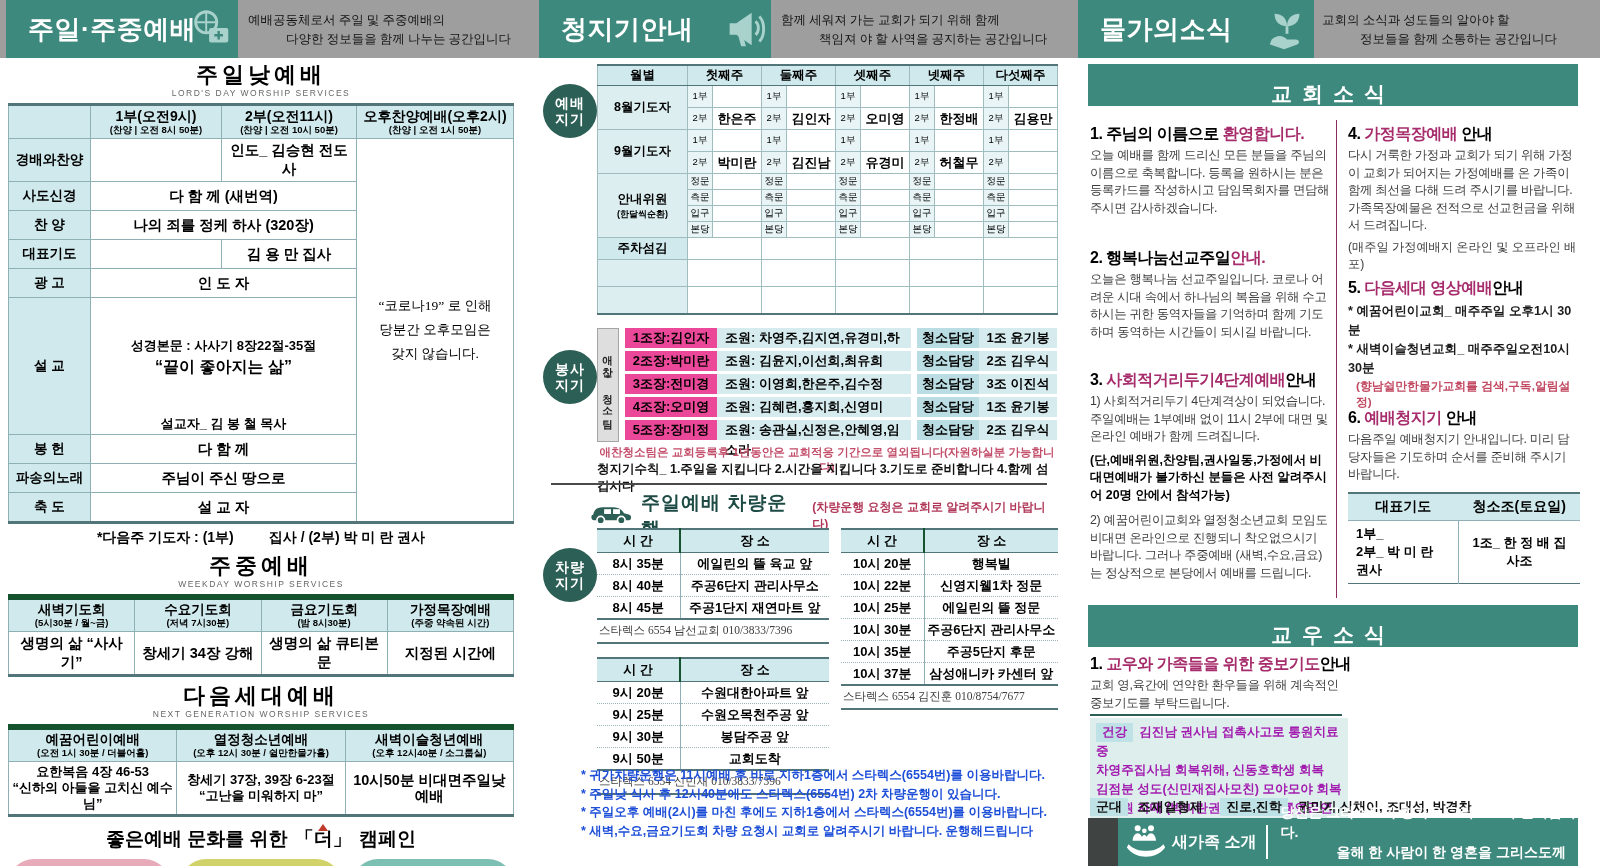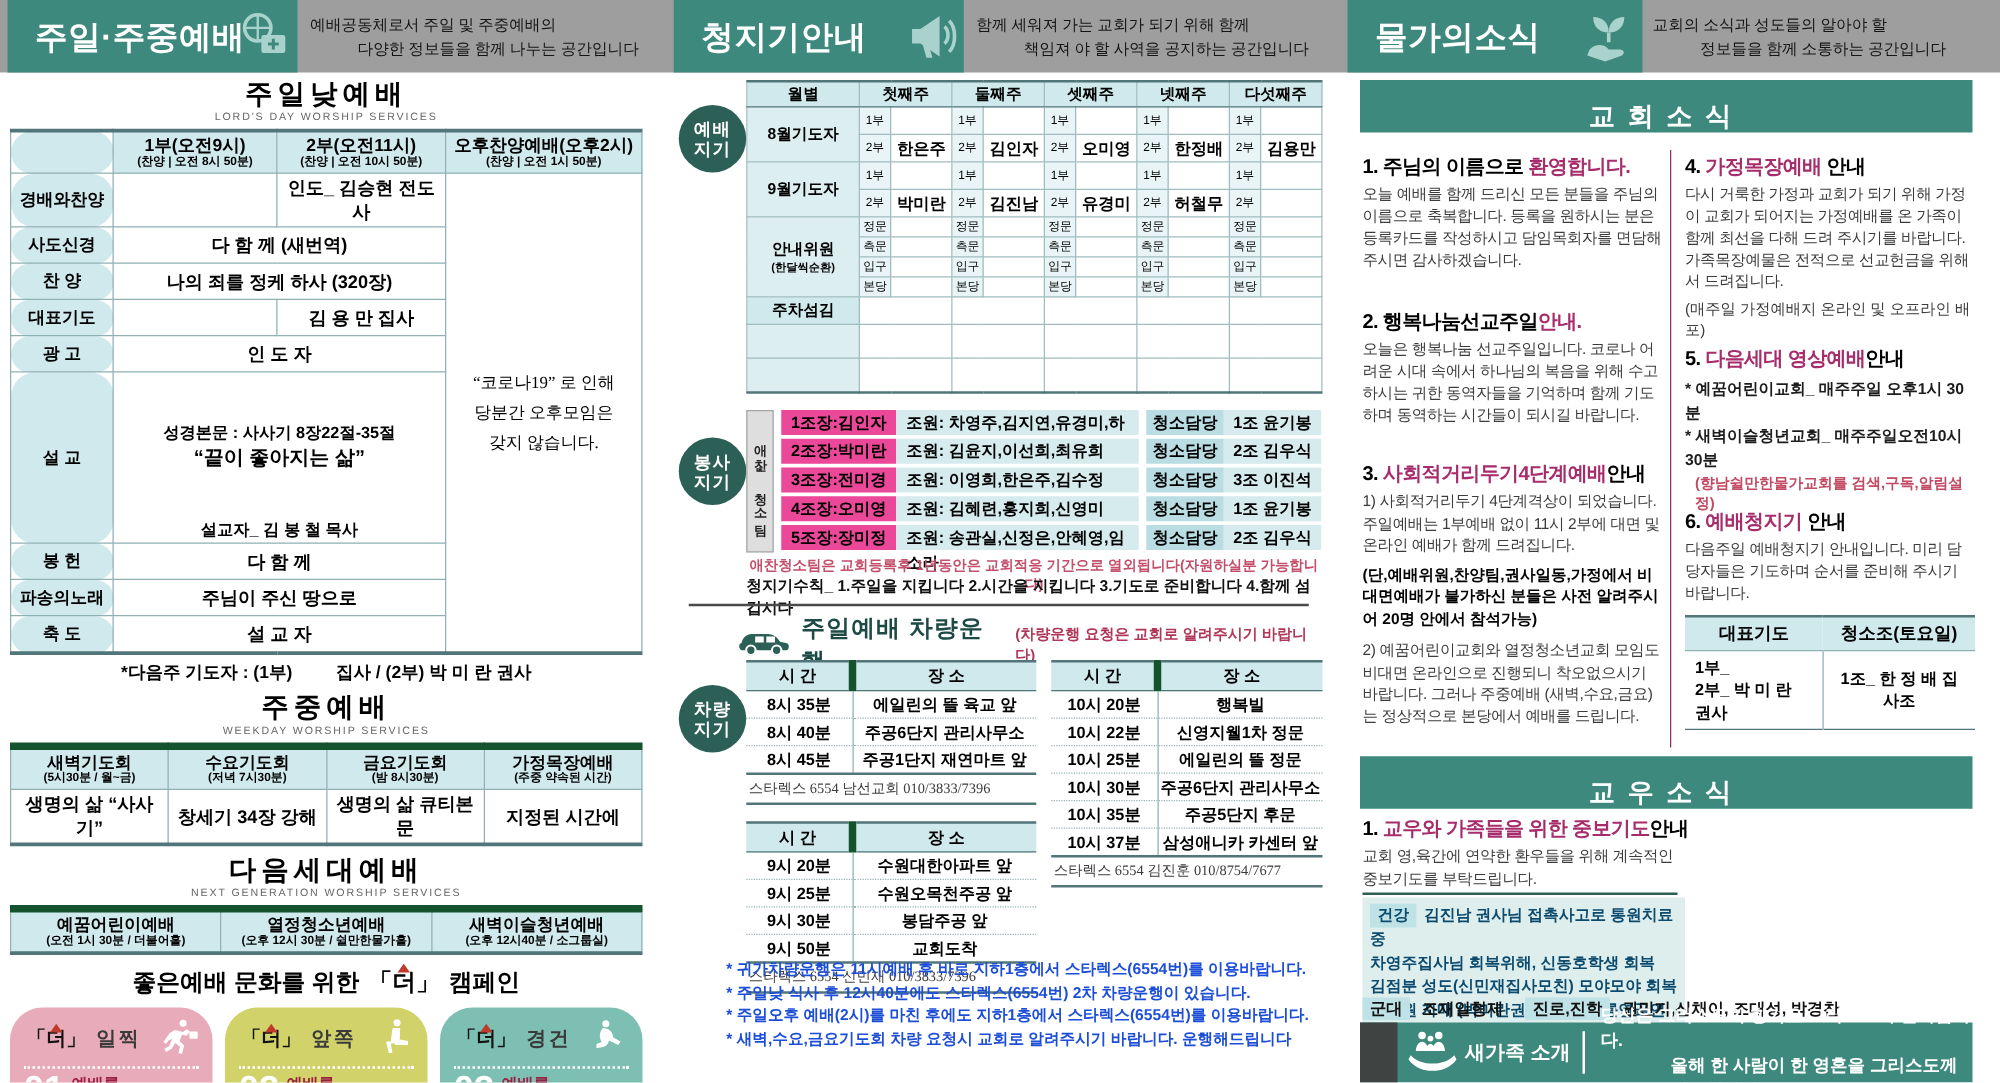--- a/index.html
+++ b/index.html
@@ -18,21 +18,21 @@
   #col2{left:533px;width:528px;height:804px;}
   #col3{left:1066px;width:534px;height:804px;}
   
   .sec-title{font-size:22px;font-weight:bold;letter-spacing:4px;text-align:center;color:#000;line-height:26px;}
   .sec-sub{font-size:8.5px;color:#666;text-align:center;letter-spacing:1.5px;margin-bottom:4px;line-height:11px;}
   
   table{border-spacing:0;}
   .sun-table{width:100%;border-collapse:collapse;table-layout:fixed;
              border-top:3px solid #527579;border-bottom:3px solid #527579;}
   .sun-table td{border:1px solid #8fb0b4;text-align:center;font-weight:bold;font-size:14.5px;padding:2px;height:24px;color:#000;}
-  .sun-table .lbl{background:#cfe9ec;font-size:13.5px;border-radius:19px;}
+  .sun-table .lbl{background:#cfe9ec;font-size:13.5px;}
   .sun-table tr.head td{background:#cfe9ec;}
   .sun-table .h1{font-size:14px;line-height:16px;}
   .sun-table .h2{font-size:9.5px;font-weight:600;line-height:12px;}
   .sun-table .covid{font-family:"Liberation Serif",serif;font-weight:500;font-size:13.5px;
                     white-space:pre-line;line-height:1.8;background:#fff;}
   .sun-table .s1,.sun-table .s3{font-size:13px;line-height:17px;margin-top:37px;}
   .sun-table .s2{font-size:16px;line-height:22px;margin:2px 0;}
   .next-week{font-weight:bold;font-size:14px;text-align:center;padding:5px 0 2px;}
   
   .mini-table{width:100%;border-collapse:collapse;table-layout:fixed;
@@ -89,21 +89,21 @@
   .serve-rule{position:absolute;left:64px;top:399px;width:462px;font-size:12.5px;color:#111;font-weight:bold;}
   .mid-divider{position:absolute;left:18px;top:421px;width:496px;border-top:2px solid #4a4a4a;}
   
   .vehicle-head{position:absolute;left:56px;top:428px;width:468px;display:flex;align-items:center;justify-content:center;gap:8px;}
   .vh-title{font-size:19px;font-weight:bold;color:#1d4a44;letter-spacing:1px;}
   .vh-note{font-size:12px;font-weight:bold;color:#b03757;}
   .stack-left{position:absolute;left:64px;top:466px;width:232px;}
   .stack-right{position:absolute;left:308px;top:466px;width:217px;}
   .vtab{width:100%;border-collapse:collapse;table-layout:fixed;border-top:2.5px solid #527579;}
   .vtab th{background:#cfe9ec;font-size:13px;font-weight:bold;border-bottom:1.5px solid #527579;padding:2px;height:16px;}
-  .vtab th.tcol{width:78px;border-right:6px solid #14532d;}
+  .vtab th.tcol{width:78px;border-right:2px solid #14532d;}
   .vtab td{font-size:13px;font-weight:bold;text-align:center;padding:1.5px;border-top:1px dotted #9bb5b8;height:16px;}
   .vtab td.vt{border-right:1px solid #8fb0b4;}
   .vtab tr:first-child td{border-top:none;}
   .vcap{border-top:2px solid #527579;border-bottom:2.5px solid #527579;font-size:11.5px;color:#3c3c3c;
         padding:3px 2px 4px;font-family:"Liberation Serif",serif;margin-bottom:13px;}
   .vnotes{position:absolute;left:48px;top:704px;width:478px;font-size:12.5px;font-weight:bold;color:#1d4ed8;line-height:18.5px;}
   
   .news-bar{position:absolute;left:22px;width:490px;height:42px;background:#3e897d;color:#fff;text-align:center;}
   .nb-title{font-size:21px;font-weight:bold;letter-spacing:10px;line-height:26px;padding-top:17px;}
   .nb-sub{font-size:9px;font-weight:bold;letter-spacing:1px;line-height:10px;}
@@ -115,21 +115,21 @@
   .ni-strong{font-size:12.4px;color:#000;font-weight:bold;line-height:1.4;margin-top:6px;white-space:pre-line;}
   .ni-note{font-size:12.2px;color:#3c3c3c;margin-top:4px;}
   .vid-line{font-size:12.6px;font-weight:bold;color:#1c1c1c;line-height:1.5;}
   .vid-red{font-size:11.8px;font-weight:bold;color:#c24a63;margin-left:8px;margin-top:1px;}
   .keep-table{width:100%;border-collapse:collapse;margin-top:8px;border-top:2.5px solid #527579;border-bottom:1.5px solid #527579;}
   .keep-table th{background:#cfe9ec;font-size:14px;font-weight:bold;padding:4px;border-bottom:1px solid #8fb0b4;}
   .keep-table td{font-size:13px;font-weight:bold;padding:4px 8px;white-space:pre-line;}
   .keep-table td.kc2{text-align:center;border-left:1px solid #8fb0b4;}
   .m-div{position:absolute;left:24px;top:652px;width:252px;border-top:2px solid #2c5f55;}
   .pray-box{position:absolute;left:24px;top:656px;width:246px;background:#ddeeec;padding:5px 6px;
-            font-size:12.6px;font-weight:bold;color:#0c4a6e;line-height:19px;}
+            font-size:12.6px;font-weight:bold;color:#a21caf;line-height:19px;}
   .tag{background:#bfe2e6;padding:0 6px;margin-right:6px;font-weight:bold;display:inline-block;}
   .tags-line{position:absolute;left:24px;top:736px;width:486px;font-size:13px;font-weight:bold;color:#111;}
   .newcomer{position:absolute;left:22px;top:756px;width:490px;height:48px;background:#3e897d;display:flex;align-items:center;color:#fff;}
   .nc-block{width:30px;height:48px;background:#3f4342;flex:none;}
   .nc-icon{margin-left:8px;flex:none;}
   .nc-icon svg{width:40px;height:36px;}
   .nc-label{font-size:16px;font-weight:bold;margin:0 10px 0 6px;flex:none;}
   .nc-div{width:2px;height:34px;background:#fff;margin-right:12px;flex:none;}
   .nc-lines{font-size:14px;font-weight:bold;line-height:20px;}
   .nc-l2{padding-left:56px;}
@@ -303,20 +303,33 @@
             <div class="wname">예꿈어린이예배</div>
             <div class="wtime">(오전 1시 30분 / 더불어홀)</div>
           </td>
       <td>
             <div class="wname">열정청소년예배</div>
             <div class="wtime">(오후 12시 30분 / 쉴만한물가홀)</div>
           </td>
       <td>
             <div class="wname">새벽이슬청년예배</div>
             <div class="wtime">(오후 12시40분 / 소그룹실)</div>
+          </td>
+    </tr>
+    <tr>
+      <td class="nval">
+            <div>요한복음 4장 46-53</div>
+            <div>“신하의 아들을 고치신 예수님”</div>
+          </td>
+      <td class="nval">
+            <div>창세기 37장, 39장 6-23절</div>
+            <div>“고난을 미워하지 마”</div>
+          </td>
+      <td class="nval" style="font-size:14.5px;">
+            <div>10시50분 비대면주일낮예배</div>
           </td>
     </tr>
   </tbody>
     </table>
 
   <div class="camp-title">
     <span>좋은예배 문화를 위한</span>
     <span class="deo">「더」</span>
     <span>캠페인</span>
   </div>

